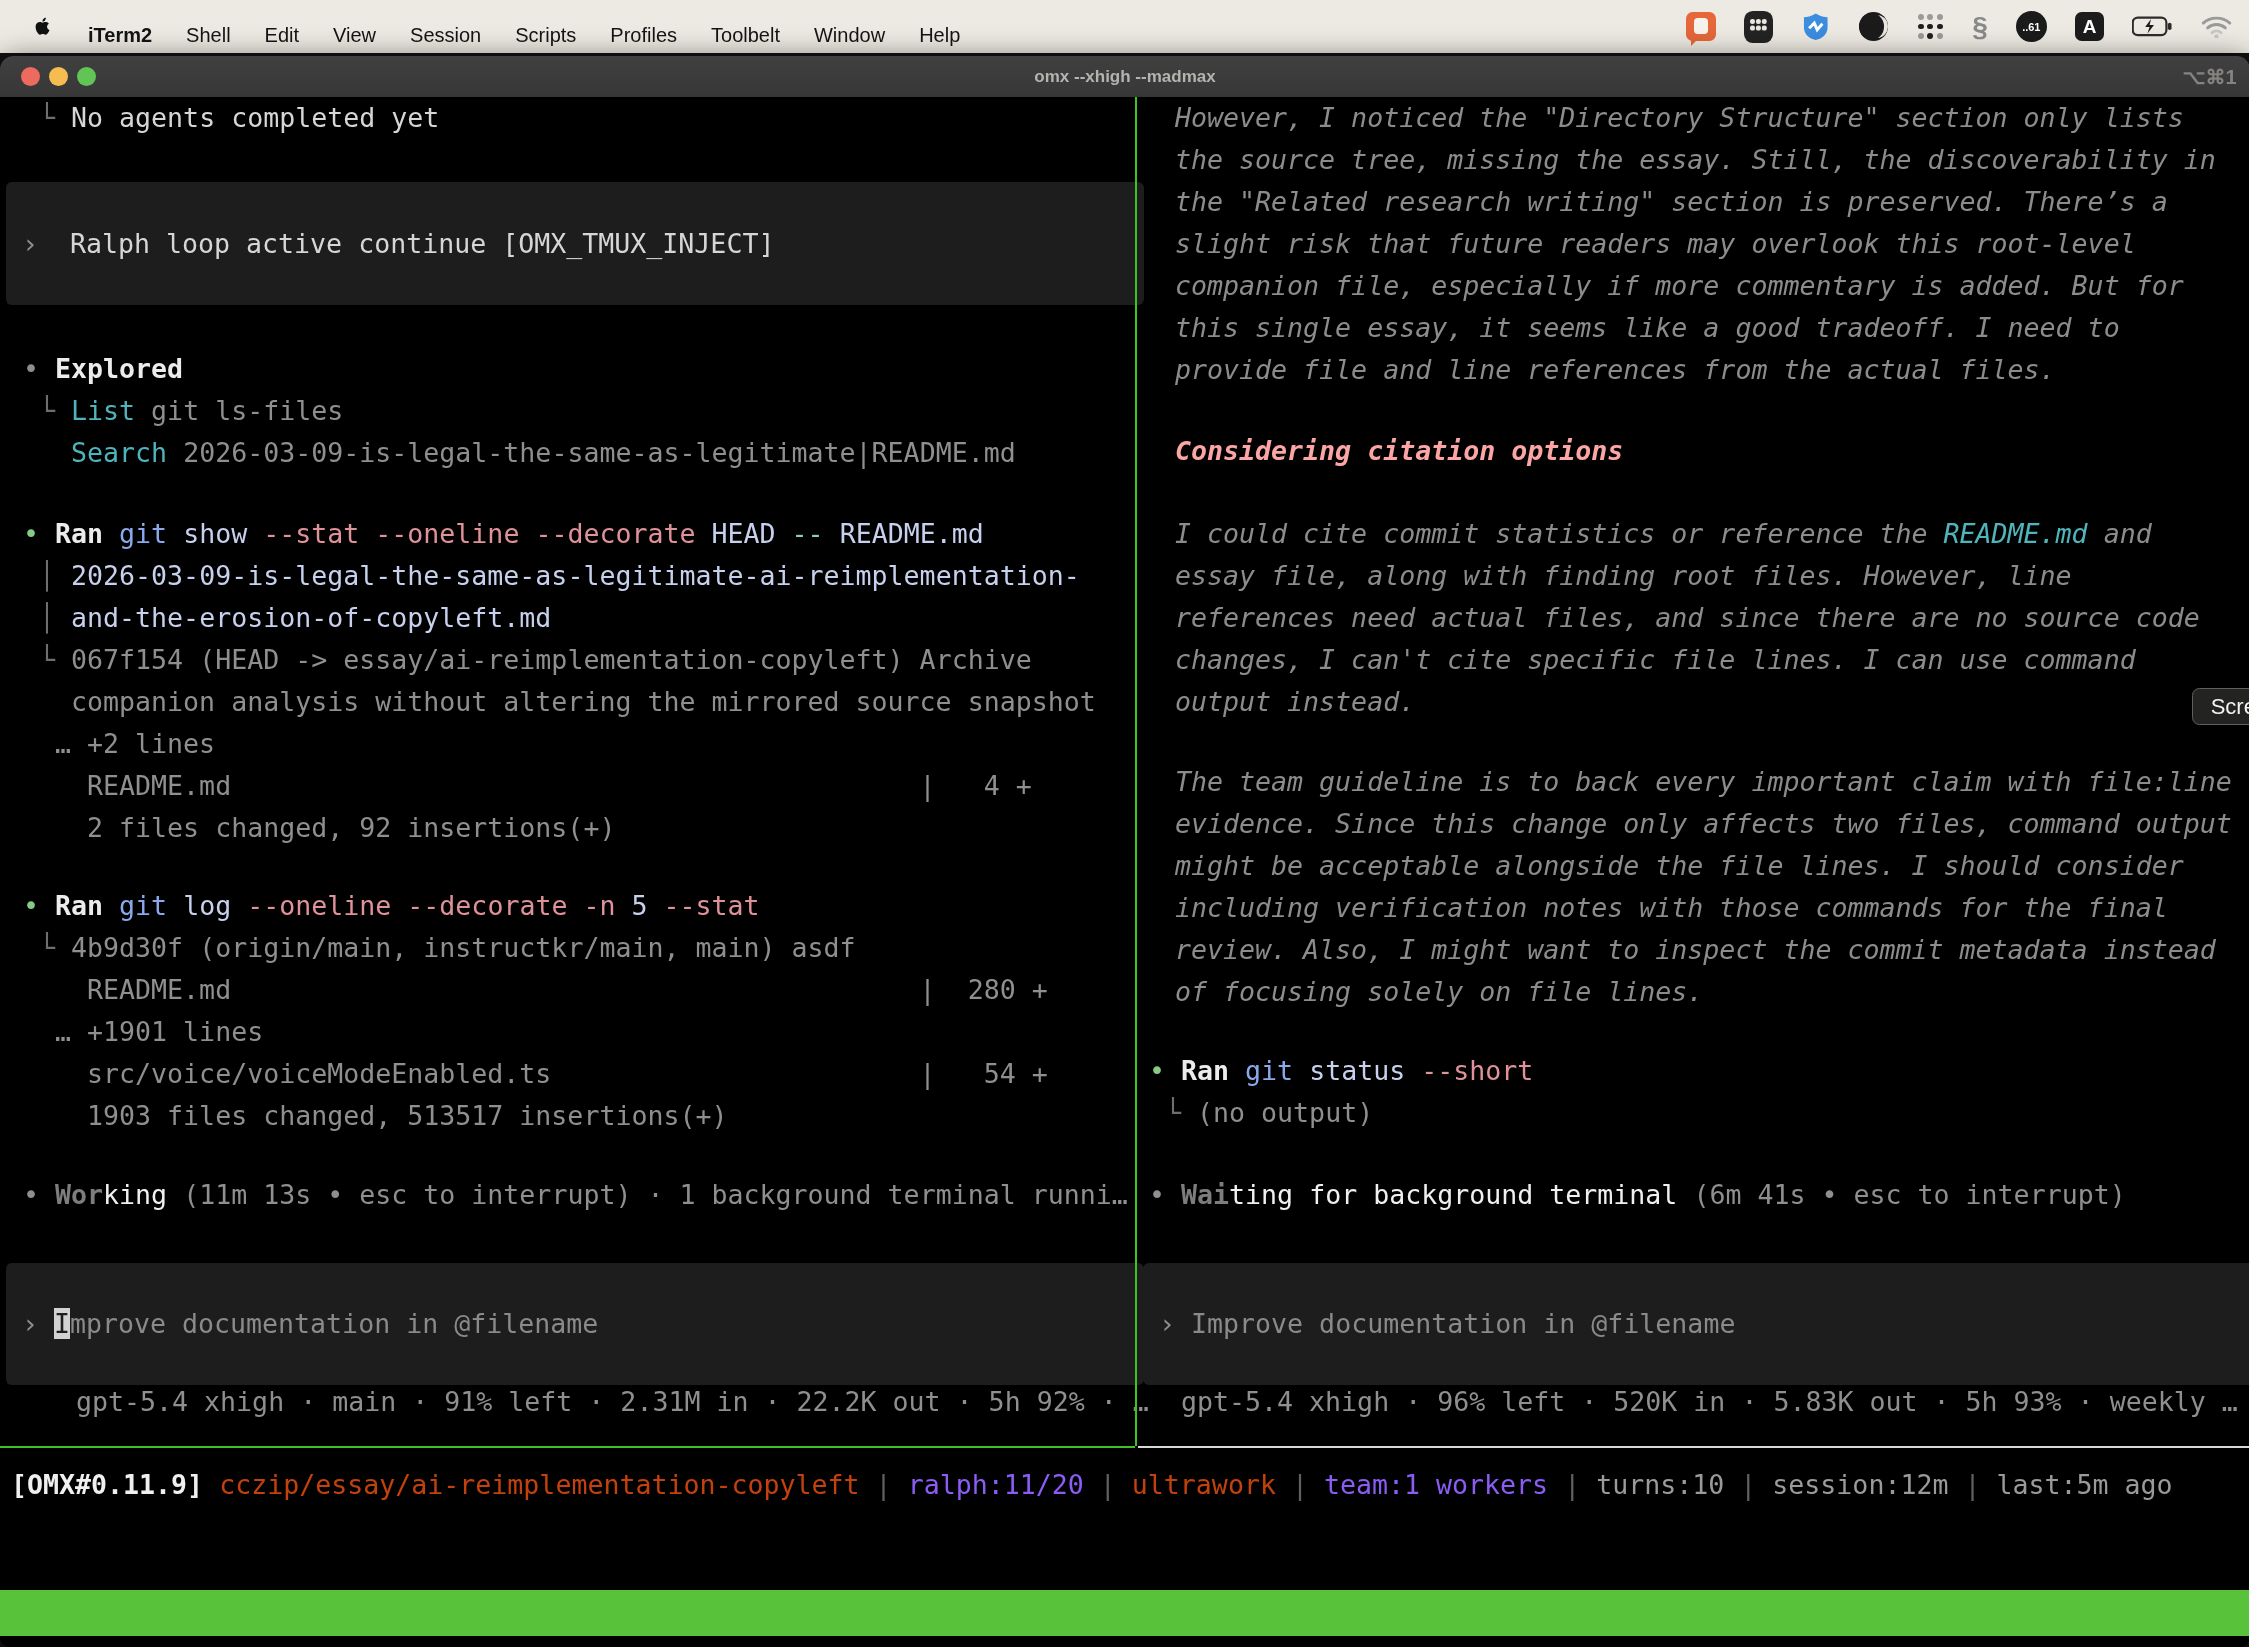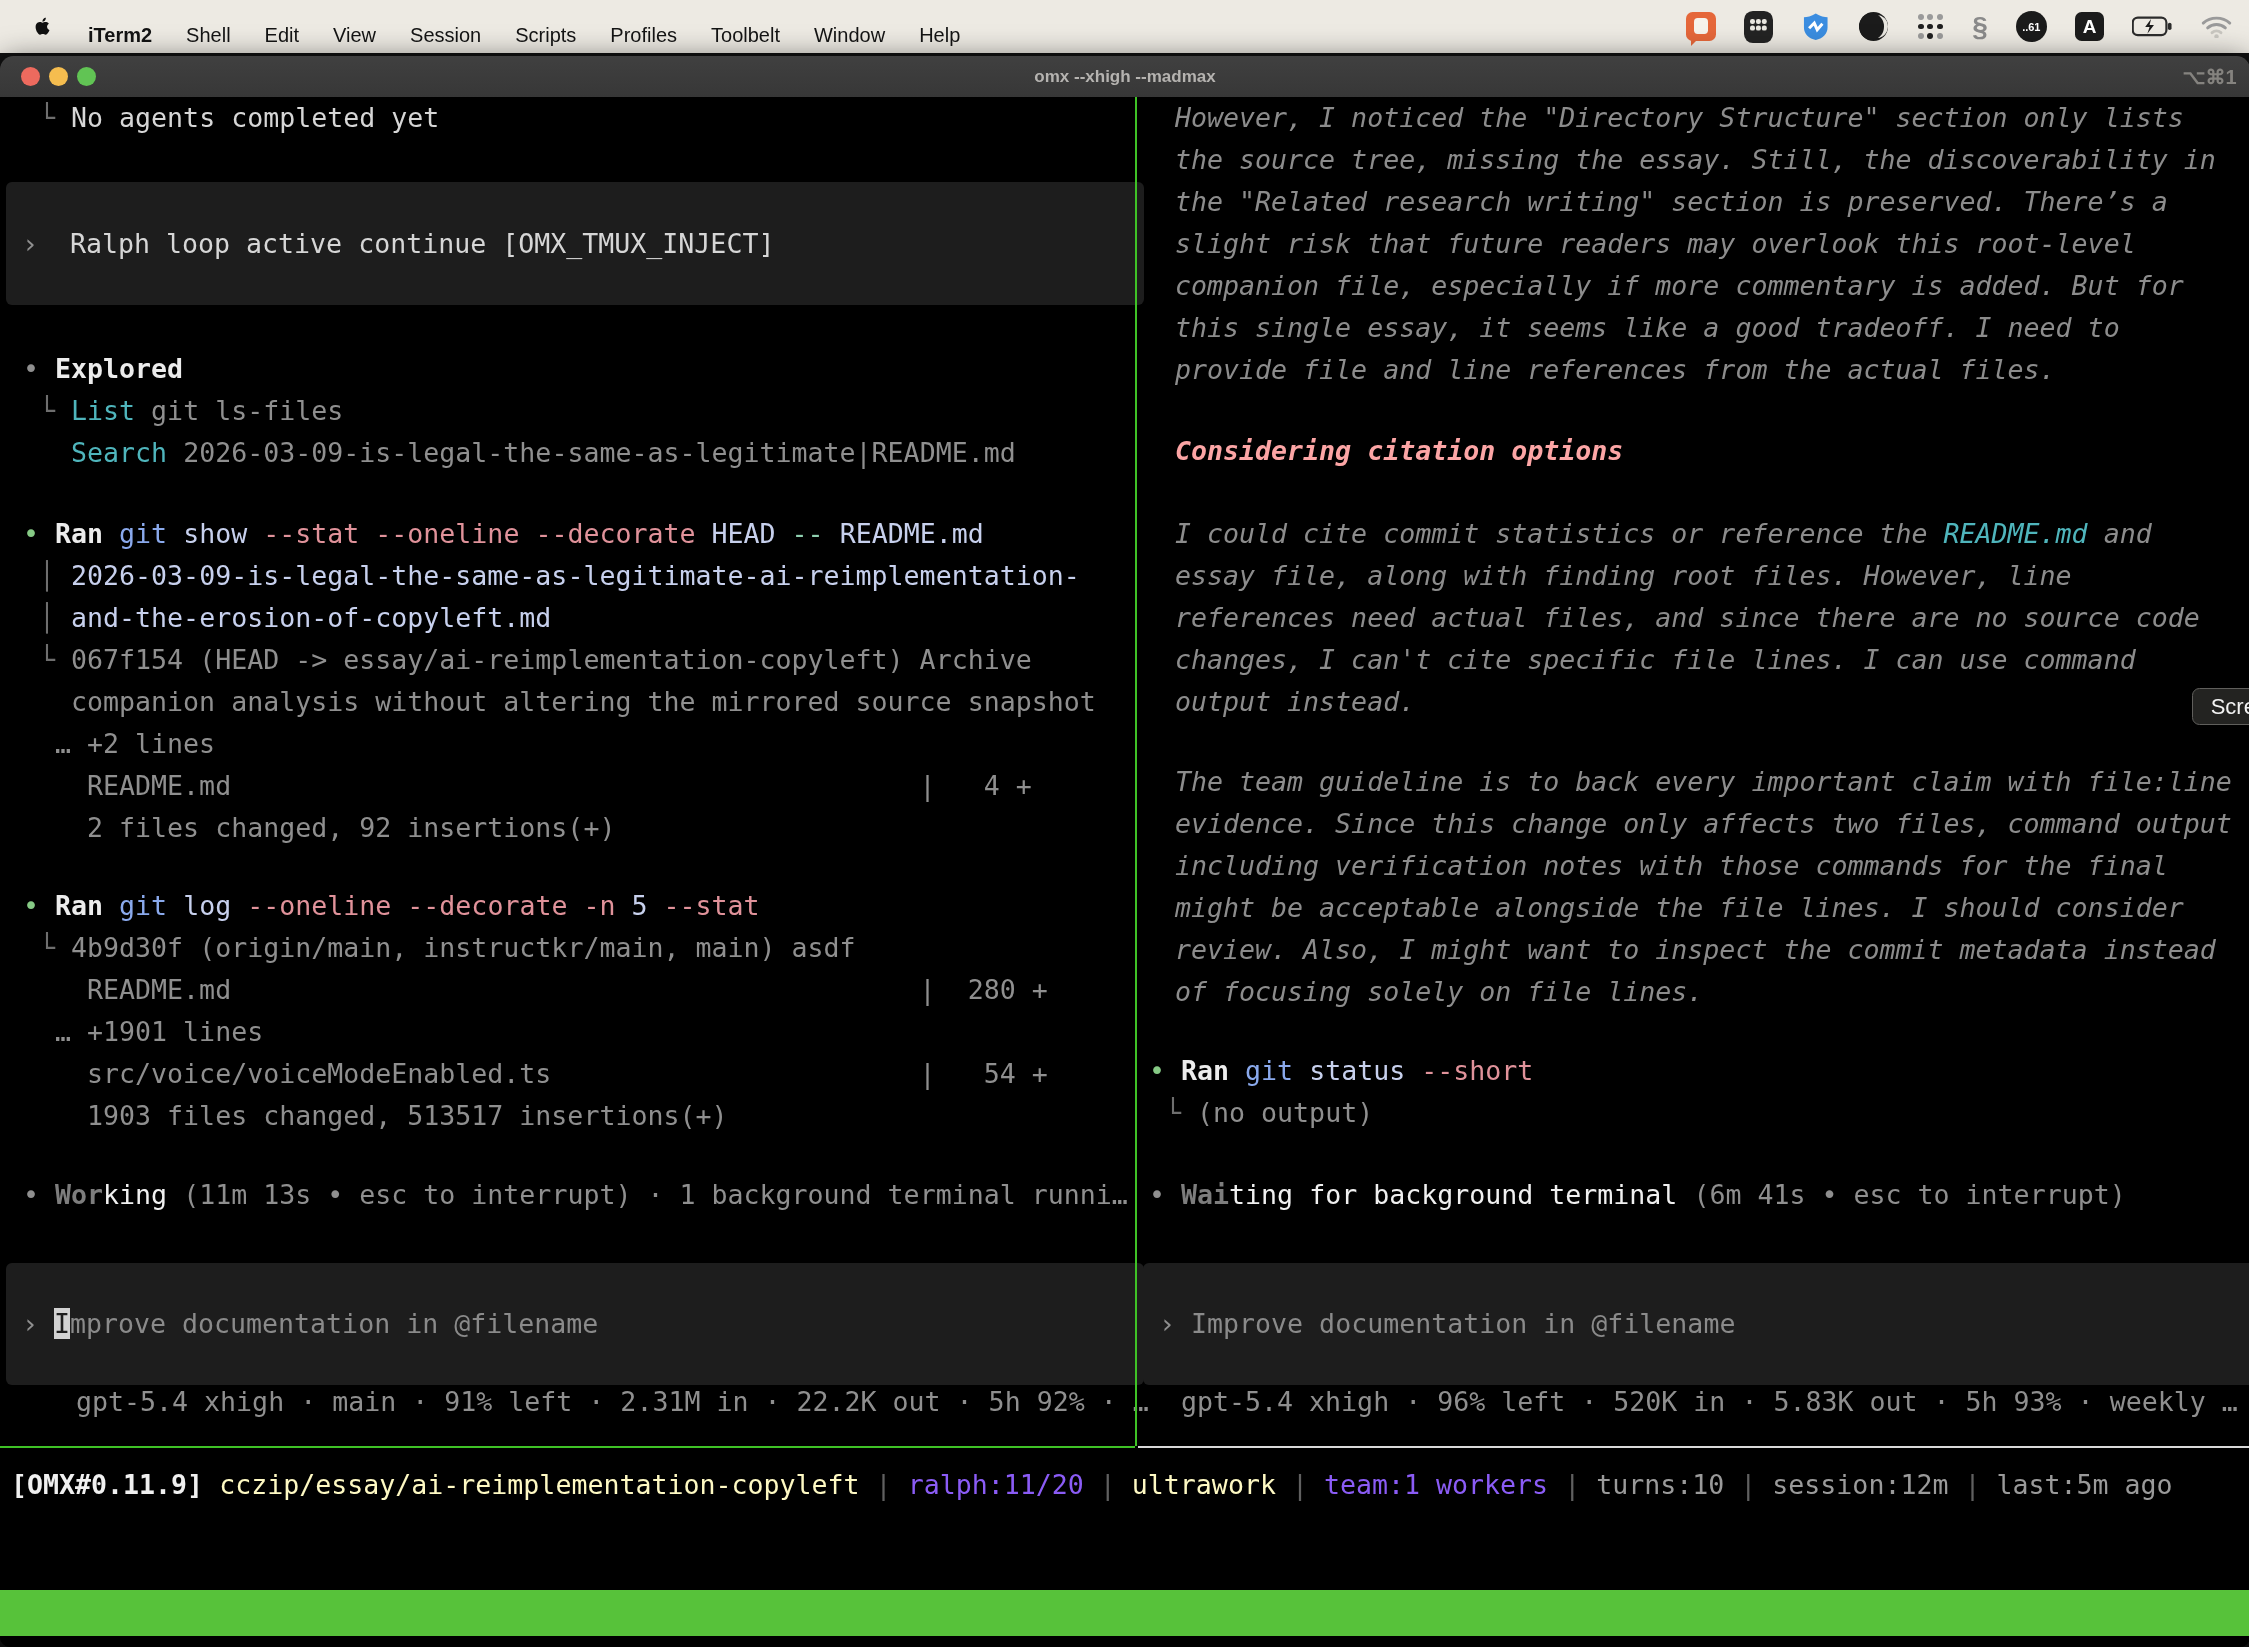--- a/index.html
+++ b/index.html
@@ -60,21 +60,21 @@
   .c-sep{color:#8fd0b0;}
   .c-grn{color:#86ca85;}
   .c-shd{color:#7d7d7d;font-weight:bold;}
   .c-shb{color:#f0f0f0;font-weight:normal;}
   .c-ph{color:#8a8a8a;}
   .c-cursor{background:#d2d2d2;color:#1d1d1d;}
   .c-it{color:#8c8c8c;}
   .c-hb{color:#fca5a5;font-weight:bold;}
   .c-ob{color:#f0f0f0;font-weight:bold;}
   .c-og{color:#9a9a9a;}
-  .c-ocyan{color:#fef9c3;}
+  .c-ocyan{color:#c2410c;}
   .c-ogreen{color:#8b5cf6;}
   .c-opipe{color:#606060;}
   
   .panelbox{position:absolute;background:#1d1d1d;border-radius:5.9px;display:flex;align-items:center;padding-left:16px;}
   #banner-left{left:5.9px;top:85px;width:1122px;height:123px;}
   #input-left{left:5.9px;top:1166px;width:1122px;height:122px;}
   #input-right{left:1143px;top:1166px;width:1107px;height:122px;}
   
   #blk-noagents{left:23px;top:0px;}
   #blk-explored{left:23px;top:251px;}
@@ -238,22 +238,22 @@
     <div class="blk italic" id="rp-para2">
         <div class="trow"><span class="c-it">I could cite commit statistics or reference the </span><span class="c-teal">README.md</span><span class="c-it"> and</span></div>
         <div class="trow"><span class="c-it">essay file, along with finding root files. However, line</span></div>
         <div class="trow"><span class="c-it">references need actual files, and since there are no source code</span></div>
         <div class="trow"><span class="c-it">changes, I can't cite specific file lines. I can use command</span></div>
         <div class="trow"><span class="c-it">output instead.</span></div>
       </div>
     <div class="blk italic" id="rp-para3">
         <div class="trow"><span class="c-it">The team guideline is to back every important claim with file:line</span></div>
         <div class="trow"><span class="c-it">evidence. Since this change only affects two files, command output</span></div>
+        <div class="trow"><span class="c-it">might be acceptable alongside the file lines. I should consider</span></div>
         <div class="trow"><span class="c-it">including verification notes with those commands for the final</span></div>
-        <div class="trow"><span class="c-it">might be acceptable alongside the file lines. I should consider</span></div>
         <div class="trow"><span class="c-it">review. Also, I might want to inspect the commit metadata instead</span></div>
         <div class="trow"><span class="c-it">of focusing solely on file lines.</span></div>
       </div>
     <div class="blk" id="rp-status">
         <div class="trow"><span class="c-grn">• </span><span class="c-b">Ran</span><span class="c-fg"> </span><span class="c-blue">git</span><span class="c-fg"> </span><span class="c-arg">status</span><span class="c-fg"> </span><span class="c-flag">--short</span></div>
         <div class="trow"><span class="c-tree"> └ </span><span class="c-out">(no output)</span></div>
       </div>
     <div class="blk" id="rp-waiting">
         <div class="trow"><span class="c-dim">• </span><span class="c-shd">Wai</span><span class="c-shb">ting for background terminal</span><span class="c-out"> (6m 41s • esc to interrupt)</span></div>
       </div>

